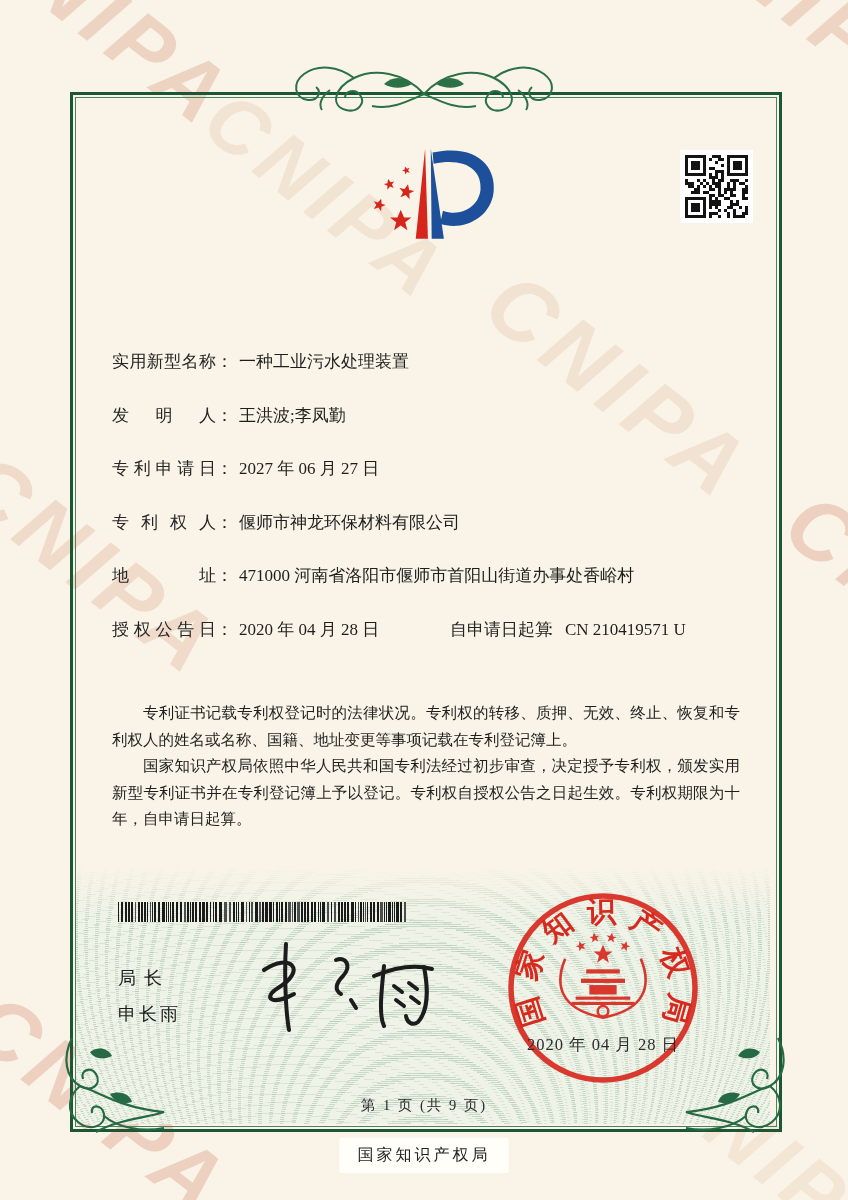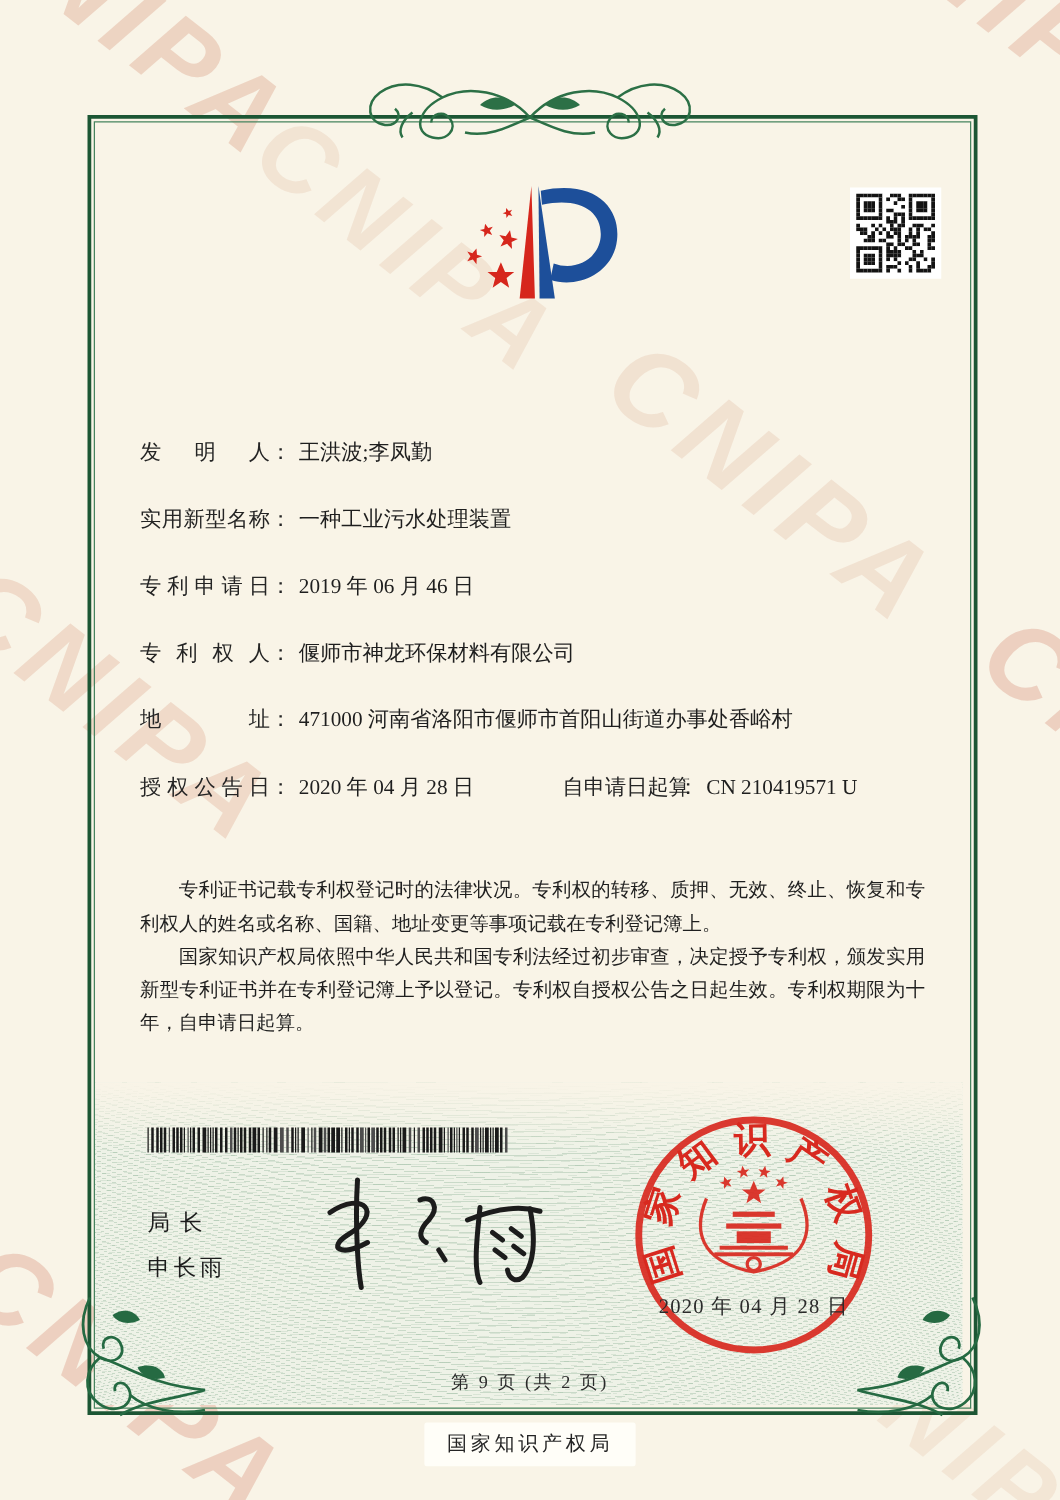--- a/index.html
+++ b/index.html
@@ -574,27 +574,27 @@
       <i style="background: rgb(19, 19, 19);"></i>
       <i style="background: rgb(19, 19, 19);"></i>
       <i style="background: rgb(19, 19, 19);"></i>
       <i style="background: rgb(19, 19, 19);"></i>
       <i style="background: rgb(255, 255, 255);"></i>
     </div>
 
 
   <div class="fields">
     <div class="frow">
+      <span class="flabel">实用新型名称</span><span class="colon">：</span><span class="fvalue">一种工业污水处理装置</span>
+    </div>
+    <div class="frow">
       <span class="flabel">发明人</span><span class="colon">：</span><span class="fvalue">王洪波;李凤勤</span>
     </div>
     <div class="frow">
-      <span class="flabel">实用新型名称</span><span class="colon">：</span><span class="fvalue">一种工业污水处理装置</span>
-    </div>
-    <div class="frow">
-      <span class="flabel">专利申请日</span><span class="colon">：</span><span class="fvalue">2019 年 06 月 46 日</span>
+      <span class="flabel">专利申请日</span><span class="colon">：</span><span class="fvalue">2027 年 06 月 27 日</span>
     </div>
     <div class="frow">
       <span class="flabel">专利权人</span><span class="colon">：</span><span class="fvalue">偃师市神龙环保材料有限公司</span>
     </div>
     <div class="frow">
       <span class="flabel">地址</span><span class="colon">：</span><span class="fvalue">471000 河南省洛阳市偃师市首阳山街道办事处香峪村</span>
     </div>
     <div class="frow">
       <span class="flabel">授权公告日</span><span class="colon">：</span><span class="fvalue">2020 年 04 月 28 日</span>
       <span class="fgroup2">
@@ -736,16 +736,16 @@
       <rect x="-16" y="-14" width="32" height="4"></rect>
       <rect x="-21" y="-5" width="42" height="4"></rect>
       <rect x="-13" y="1" width="26" height="9"></rect>
       <rect x="-26" y="12" width="52" height="3"></rect>
       <rect x="-30" y="17" width="60" height="3"></rect>
       <circle cy="26" r="5" fill="none" stroke="#d8291f" stroke-width="2.5"></circle>
     </g>
   </svg>
   <div class="seal-date">2020 年 04 月 28 日</div>
 
-  <div class="pageno">第 9 页 (共 2 页)</div>
+  <div class="pageno">第 1 页 (共 9 页)</div>
   <div class="footnote">国家知识产权局</div>
 
 </div>
 
 </body></html>

